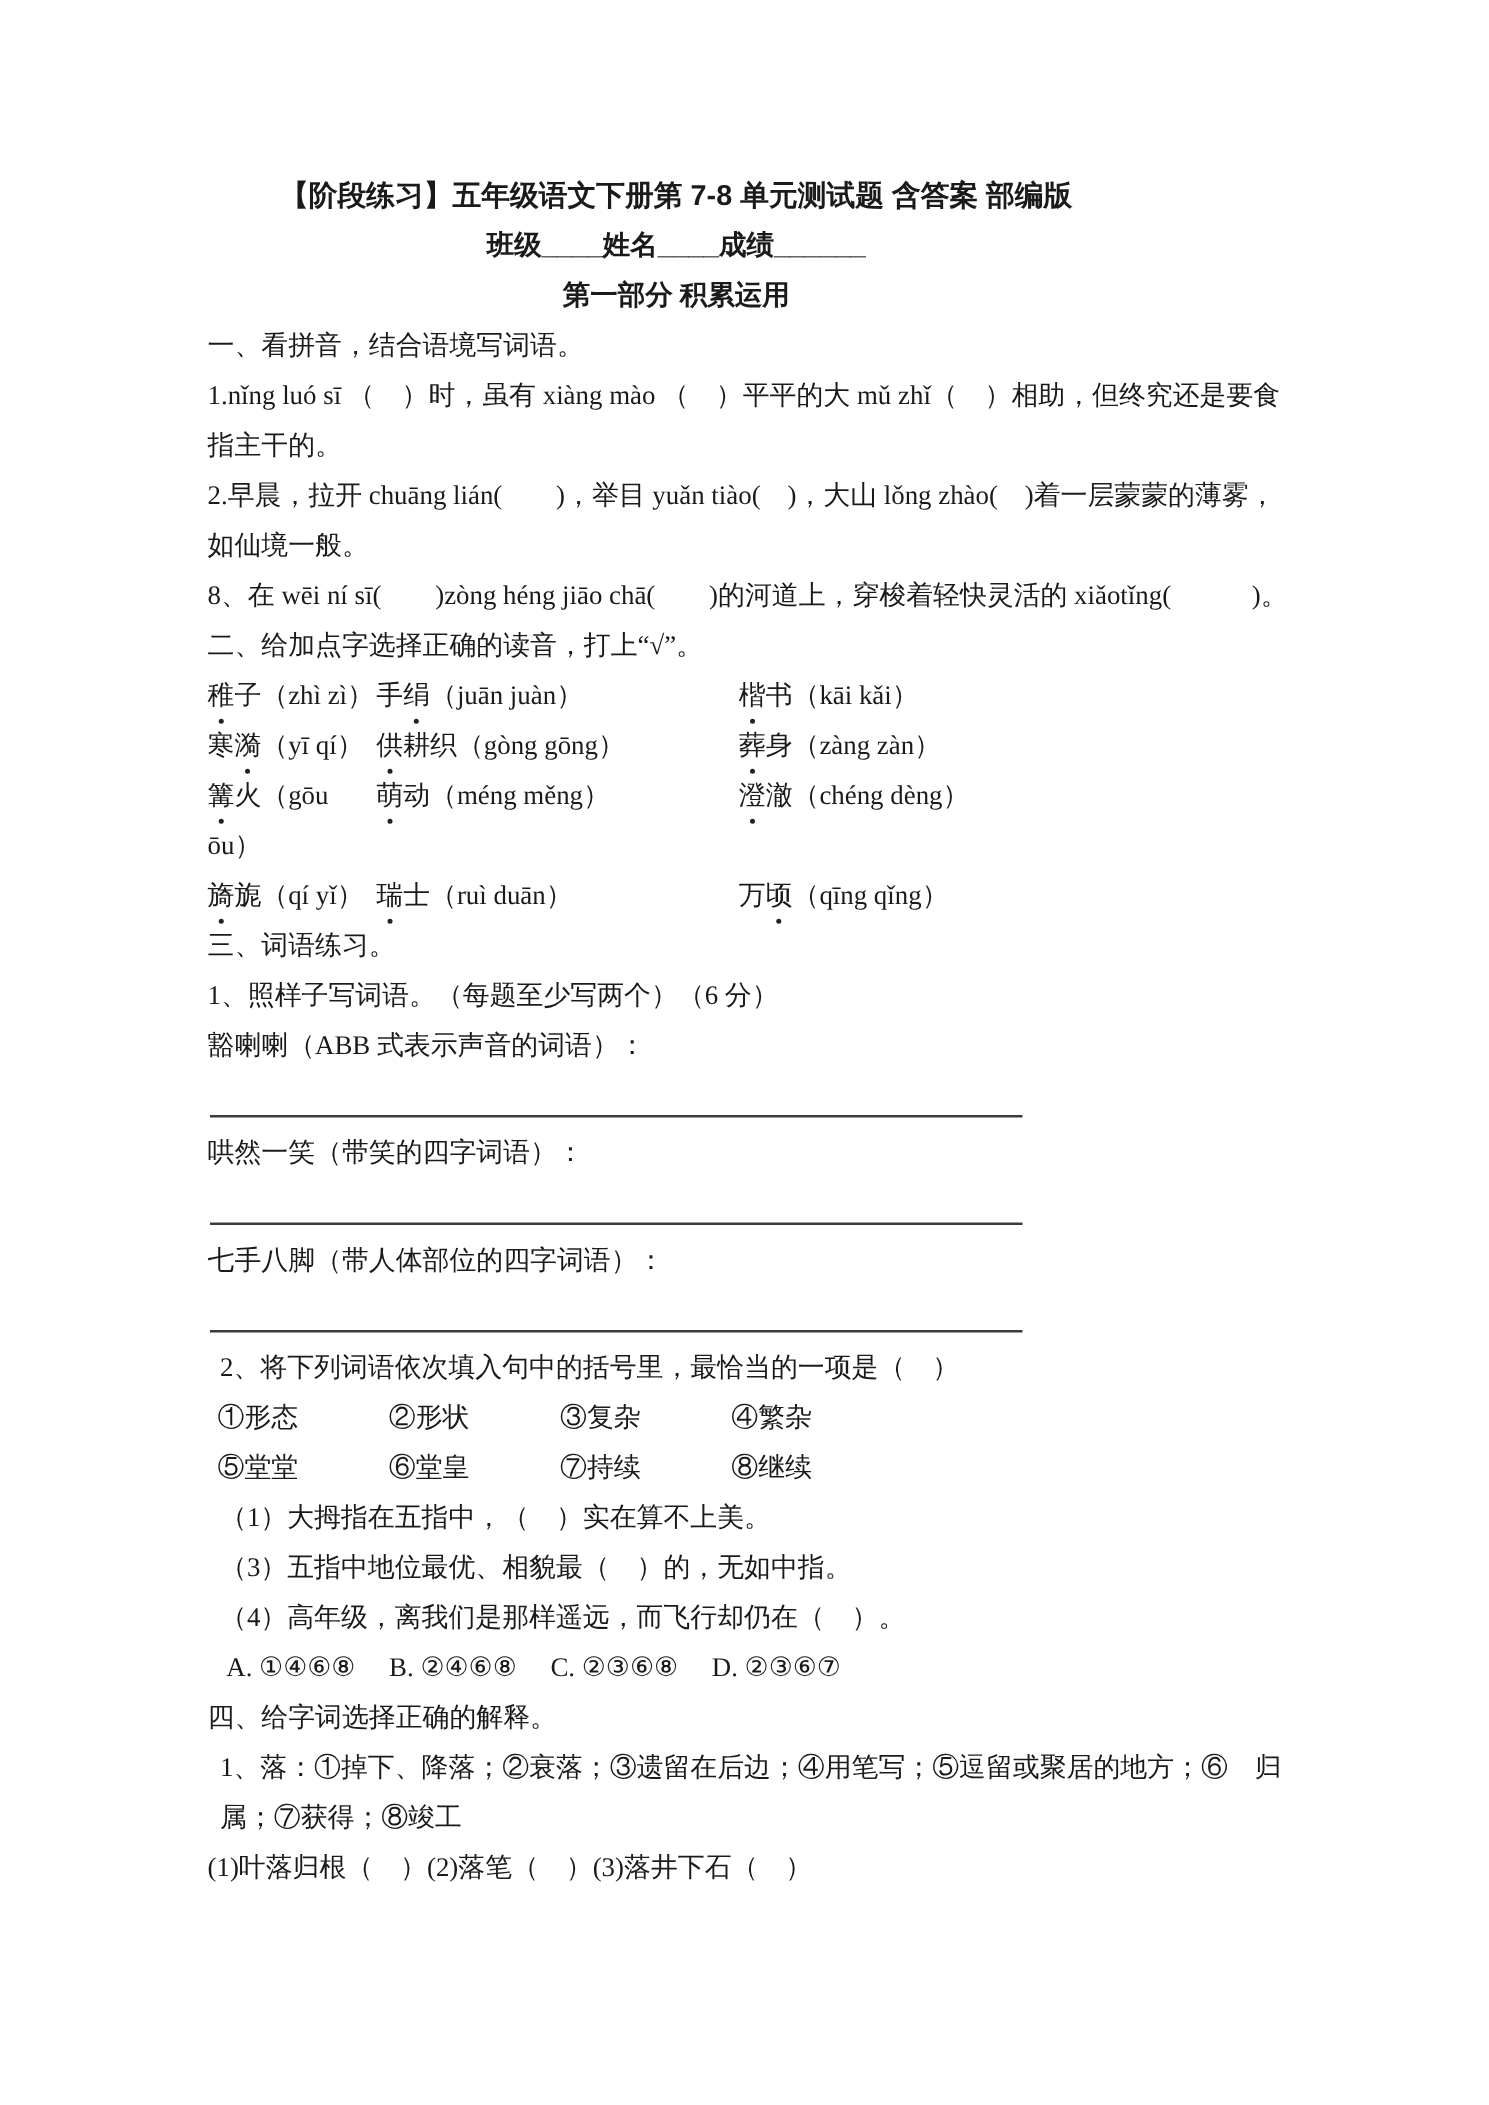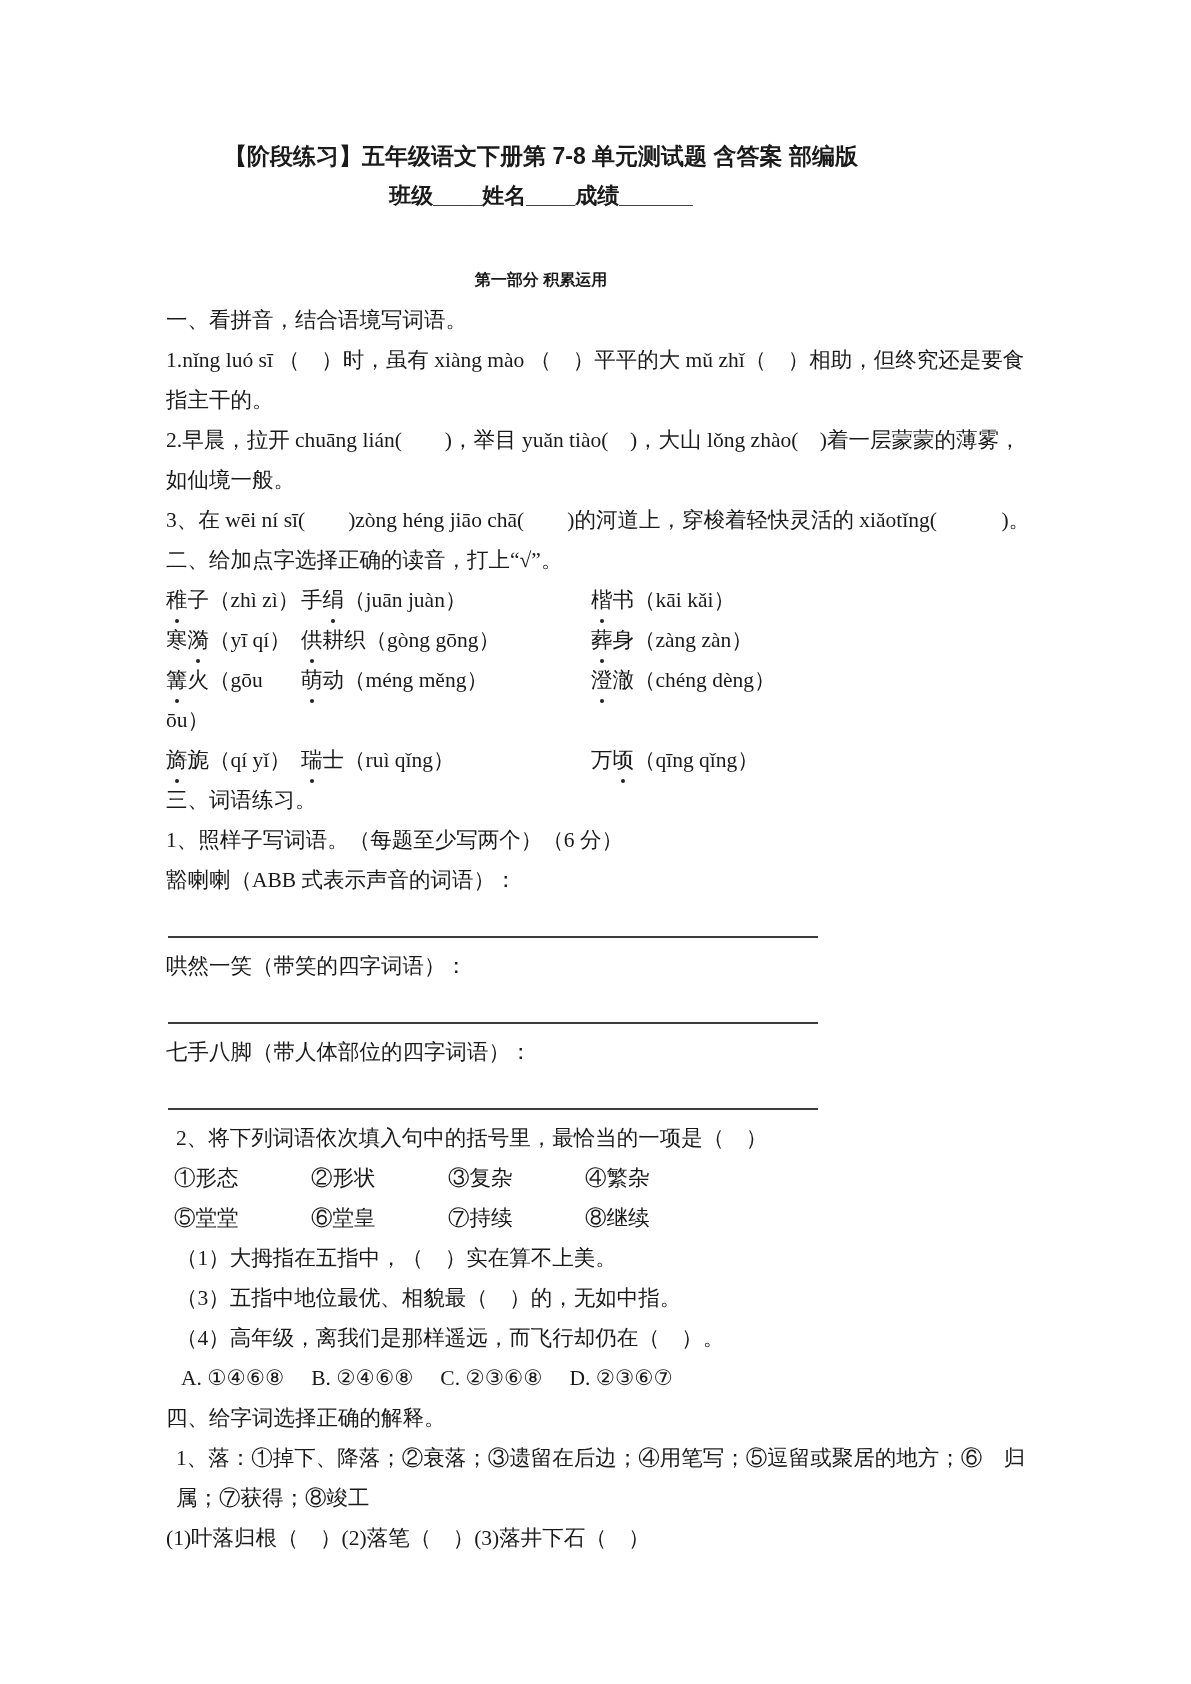--- a/index.html
+++ b/index.html
@@ -14,23 +14,22 @@
   .header-block { text-align: center; padding-right: 120px; }
   .doc-title {
     font-size: 23px; font-weight: bold; line-height: 40px;
     font-family: "Liberation Sans", "DejaVu Sans", sans-serif;
   }
   .doc-subline {
     font-size: 22px; font-weight: bold; line-height: 40px;
     font-family: "Liberation Sans", "DejaVu Sans", sans-serif;
   }
   .part-heading {
-    font-size: 16px; font-weight: bold; line-height: 40px;
-    font-family: Liberation Sans, sans-serif;
-    margin-top: 44px;
+    font-size: 22px; font-weight: bold; line-height: 40px;
+    font-family: Liberation Serif, serif;
   }
   .line { font-size: 21.5px; line-height: 40px; }
   .indent-sm { padding-left: 10px; }
   .indent-md { padding-left: 15px; }
   .pron-row { display: flex; font-size: 21.5px; line-height: 40px; }
   .pron-cell:nth-child(1) { width: 135px; }
   .pron-cell:nth-child(2) { width: 250px; }
   .pron-cell:nth-child(3) { flex: 1; margin-left: 40px; }
   .dotchar { position: relative; display: inline-block; }
   .dotchar::after {
@@ -52,21 +51,21 @@
   <div class="header-block">
     <div class="doc-title">【阶段练习】五年级语文下册第 7-8 单元测试题 含答案 部编版</div>
     <div class="doc-subline">班级____姓名____成绩______</div>
     <div class="part-heading">第一部分 积累运用</div>
   </div>
 
   <div>
     <div class="line">一、看拼音，结合语境写词语。</div>
     <div class="line">1.nǐng luó sī （　）时，虽有 xiàng mào （　）平平的大 mǔ zhǐ（　）相助，但终究还是要食指主干的。</div>
     <div class="line">2.早晨，拉开 chuāng lián(　　)，举目 yuǎn tiào(　)，大山 lǒng zhào(　)着一层蒙蒙的薄雾，如仙境一般。</div>
-    <div class="line">3、在 wēi ní sī(　　)zòng héng jiāo chā(　　)的河道上，穿梭着轻快灵活的 xiǎotǐng(　　　)。</div>
+    <div class="line">8、在 wēi ní sī(　　)zòng héng jiāo chā(　　)的河道上，穿梭着轻快灵活的 xiǎotǐng(　　　)。</div>
   </div>
 
   <div>
     <div class="line">二、给加点字选择正确的读音，打上“√”。</div>
 
     <div class="pron-row">
       <div class="pron-cell"><span></span><span class="dotchar">稚</span><span>子</span><span>（zhì zì）</span></div>
       <div class="pron-cell"><span>手</span><span class="dotchar">绢</span><span></span><span>（juān juàn）</span></div>
       <div class="pron-cell"><span></span><span class="dotchar">楷</span><span>书</span><span>（kāi kǎi）</span></div>
     </div>
@@ -78,21 +77,21 @@
     </div>
 
     <div class="pron-row">
       <div class="pron-cell"><span></span><span class="dotchar">篝</span><span>火</span><span>（gōu ōu）</span></div>
       <div class="pron-cell"><span></span><span class="dotchar">萌</span><span>动</span><span>（méng měng）</span></div>
       <div class="pron-cell"><span></span><span class="dotchar">澄</span><span>澈</span><span>（chéng dèng）</span></div>
     </div>
 
     <div class="pron-row">
       <div class="pron-cell"><span></span><span class="dotchar">旖</span><span>旎</span><span>（qí yǐ）</span></div>
-      <div class="pron-cell"><span></span><span class="dotchar">瑞</span><span>士</span><span>（ruì qǐng）</span></div>
+      <div class="pron-cell"><span></span><span class="dotchar">瑞</span><span>士</span><span>（ruì duān）</span></div>
       <div class="pron-cell"><span>万</span><span class="dotchar">顷</span><span></span><span>（qīng qǐng）</span></div>
     </div>
   </div>
 
   <div>
     <div class="line">三、词语练习。</div>
     <div class="line">1、照样子写词语。（每题至少写两个）（6 分）</div>
 
     <div class="line">豁喇喇（ABB 式表示声音的词语）：</div>
     <div class="blank-line"></div>

